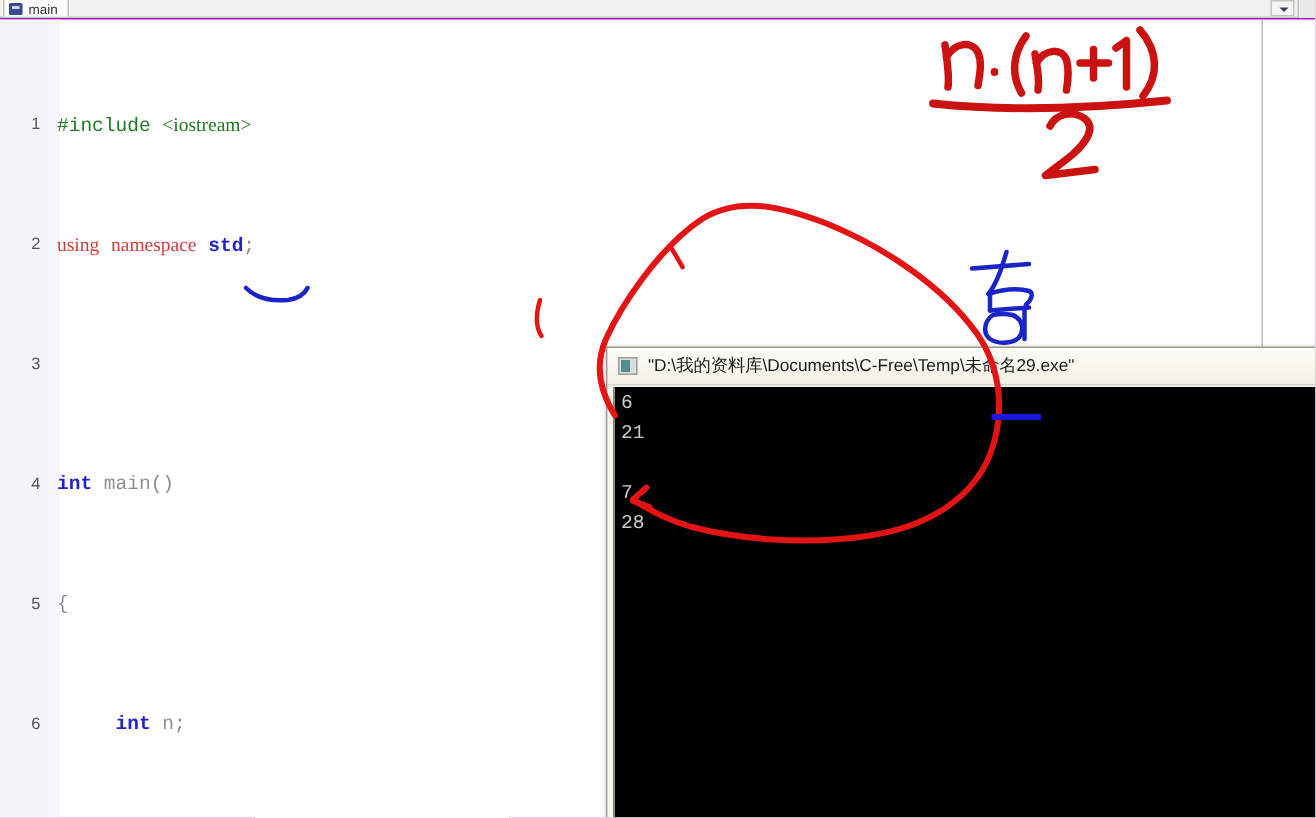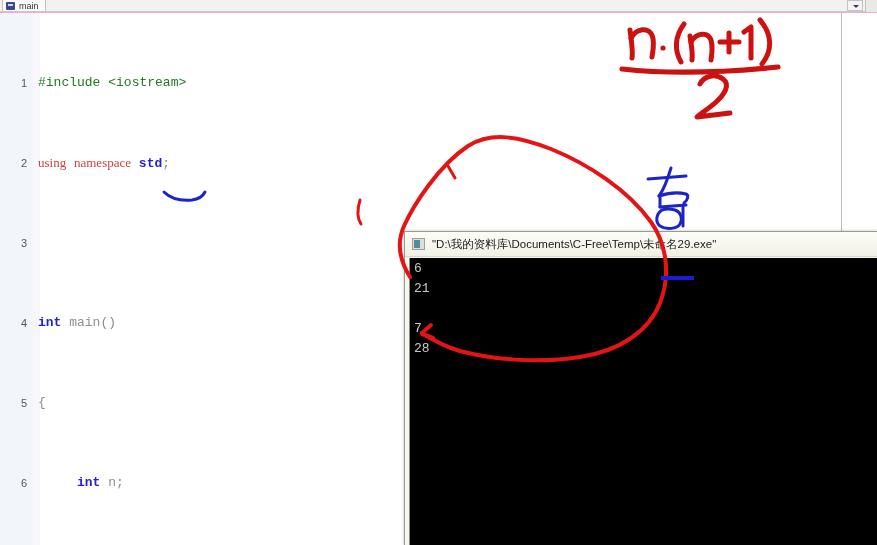--- a/index.html
+++ b/index.html
@@ -8,21 +8,21 @@
     background: #ffffff;
   }
   body {
     font-family: "Liberation Sans", sans-serif;
   }
   #screen {
     position: relative;
     width: 877px;
     height: 545px;
     overflow: hidden;
-    background: #f9a8d4;
+    background: #a21caf;
   }
 
   
   .tabstrip {
     position: absolute;
     left: 0; top: 0;
     width: 877px; height: 12px;
     background: #f2f2f0;
     border-bottom: 1px solid #c8c8c8;
     box-sizing: border-box;
@@ -133,21 +133,21 @@
   }
   .linetext {
     position: absolute;
     left: 38px; top: 0;
     line-height: 20px;
     color: #777777;
   }
   .kw   { color: #d04040; font-family: Liberation Serif, serif; }
   .kw2  { color: #2222cc; font-weight: bold; }
   .pre  { color: #1f7a1f; text-align: right; }
-  .str  { color: #1f7a1f; }
+  .str  { color: #1f7a1f; font-family: Liberation Serif, serif; }
   .pln  { color: #8a8a8a; }
   .ident{ color: #909090; }
 
   
   .console-win {
     position: absolute;
     left: 404px; top: 231px;
     width: 473px;
     height: 314px;
     background: #f3f3ee;

